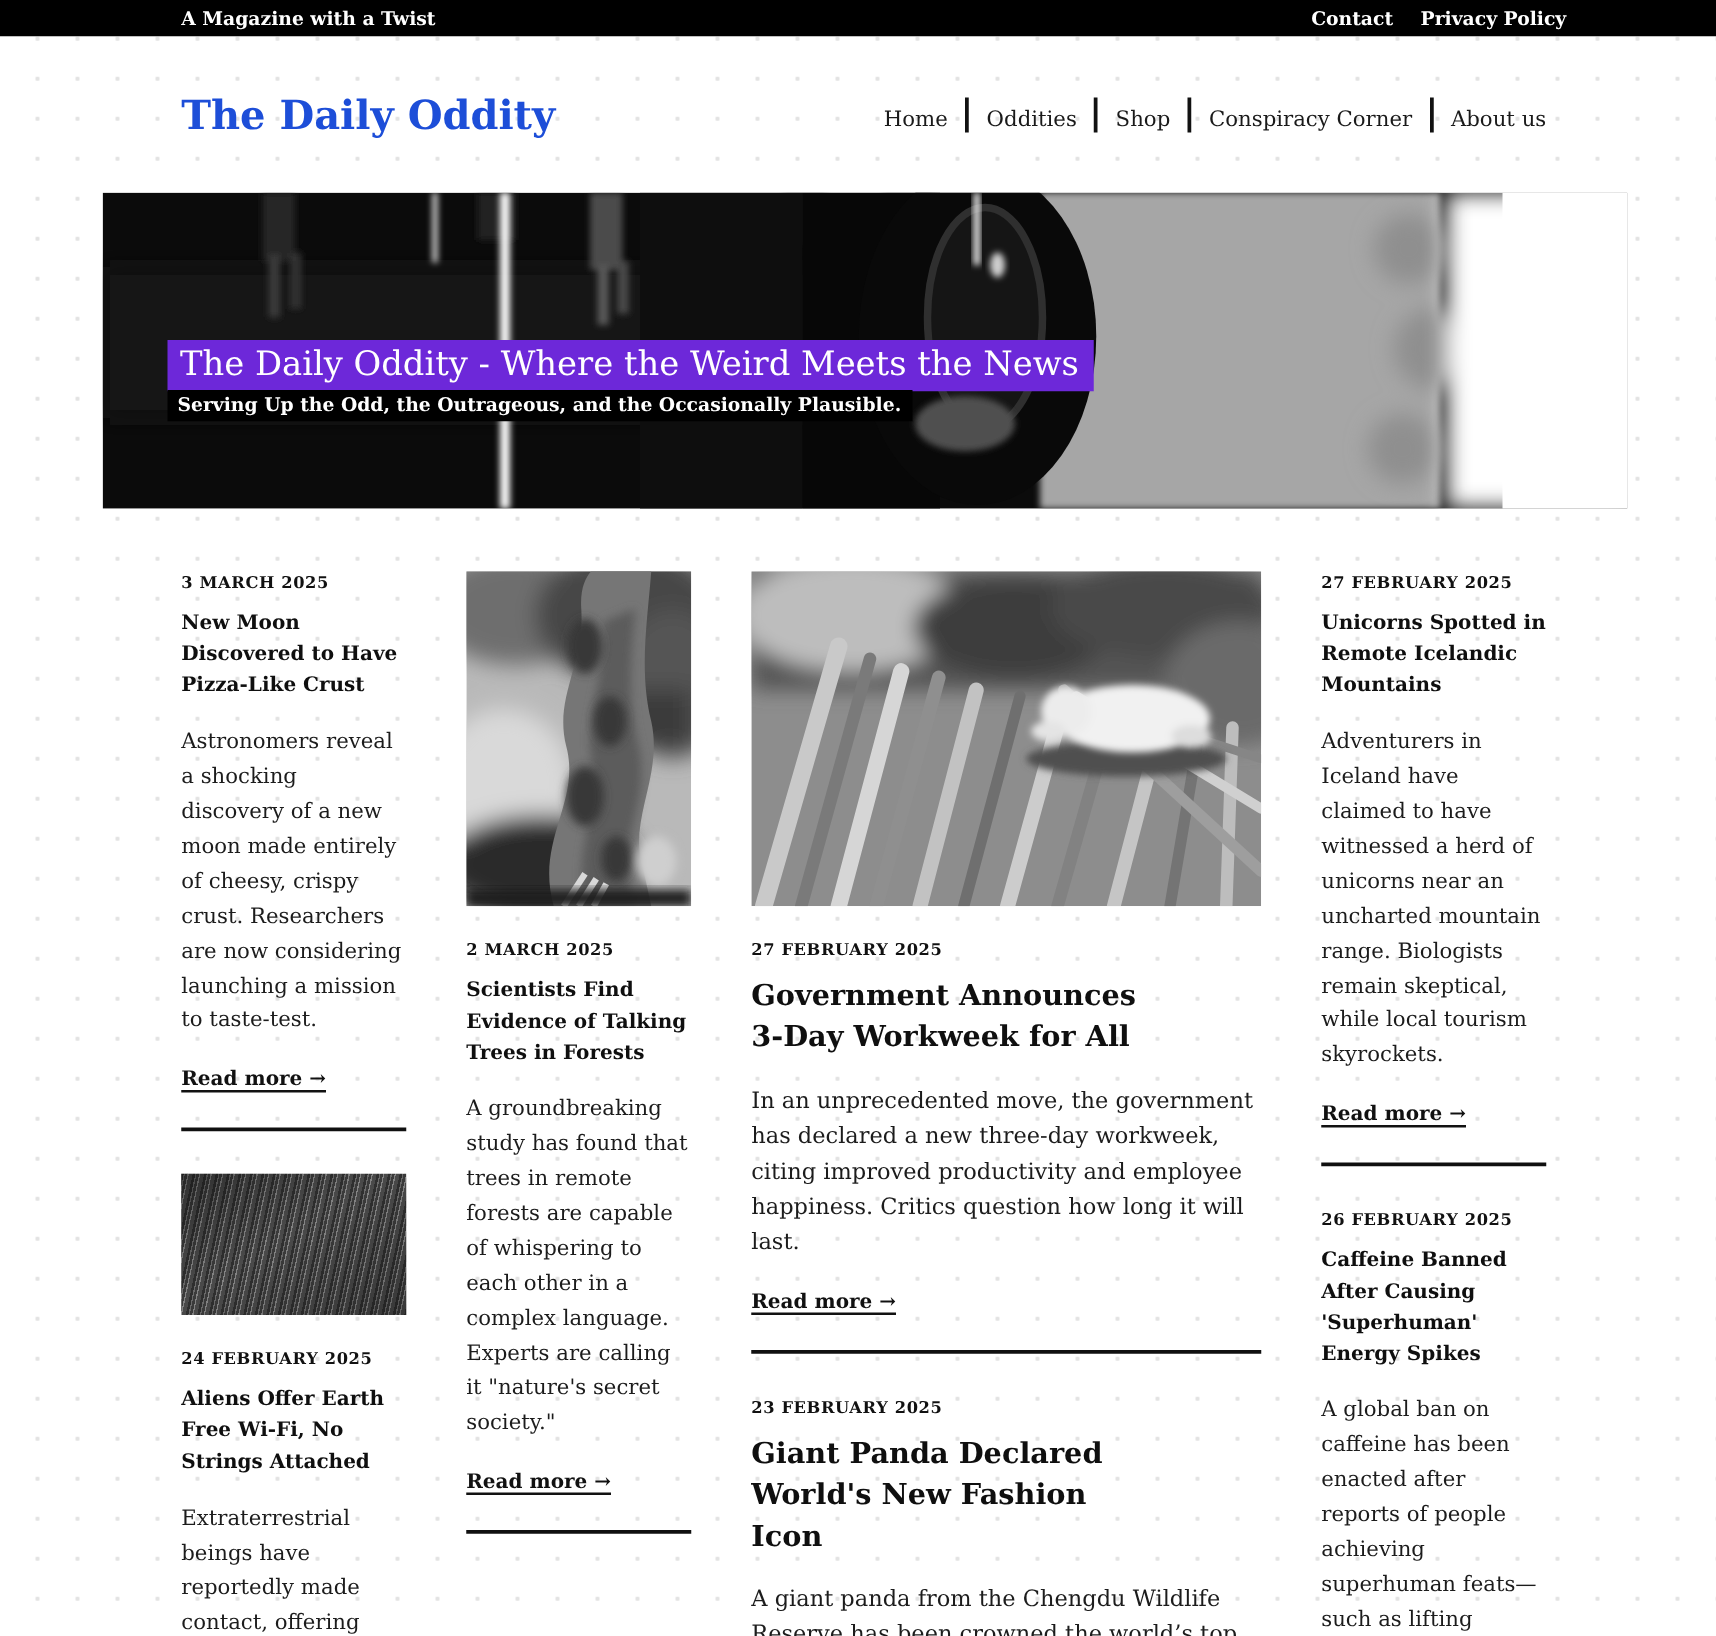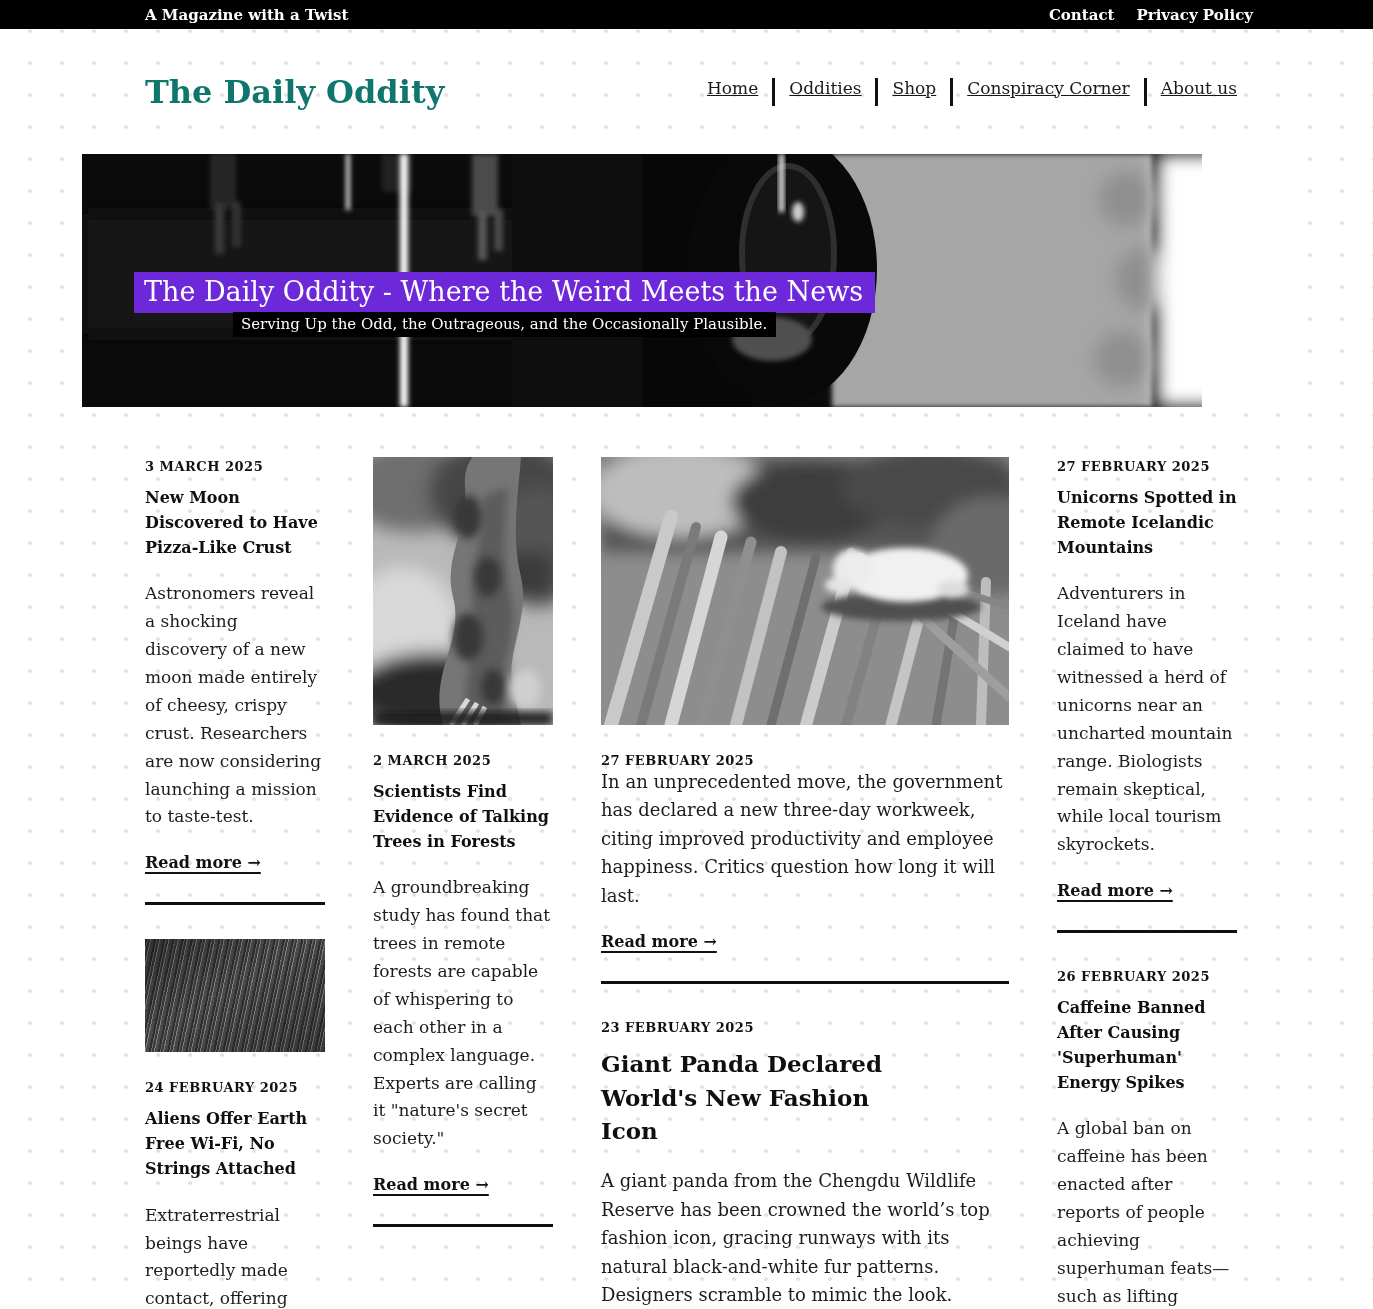--- a/index.html
+++ b/index.html
@@ -18,31 +18,31 @@
     padding:0 120px 0 145px;box-sizing:border-box;
   }
   .topbar .tagline{font-size:15px;font-weight:700;}
   .topbar-links{display:flex;gap:22px;}
   .topbar-links a{color:#fff;text-decoration:none;font-size:15px;font-weight:700;cursor:pointer;}
   
   .siteheader{
     height:125px;display:flex;justify-content:space-between;align-items:center;
     padding:0 136px 0 145px;box-sizing:border-box;
   }
-  .site-title{font-size:32px;font-weight:700;margin:0;color:#0f766e;cursor:pointer;}
-  .mainnav{display:flex;align-items:flex-start;text-decoration:underline;}
+  .site-title{font-size:32px;font-weight:700;margin:0;color:#1d4ed8;cursor:pointer;}
+  .mainnav{display:flex;align-items:flex-end;}
   .mainnav a{color:#1a1a1a;text-decoration:none;font-size:17px;cursor:pointer;white-space:nowrap;}
   .navsep{width:3px;height:28px;background:#111;margin:0 14px;display:inline-block;}
   
   .hero{position:relative;margin-left:82px;width:1220px;height:253px;overflow:hidden;}
   .hero svg{position:absolute;inset:0;width:100%;height:100%;display:block;}
   .hero-caption{position:absolute;left:52px;top:122px;}
   .hero-title{margin:0;font-size:27px;font-weight:400;line-height:1.2;}
   .hero-title span{background:#6d28d9;color:#fff;padding:4px 12px 6px 10px;}
-  .hero-subtitle{margin:7px 0 0;font-size:15px;font-weight:400;text-align:center;}
+  .hero-subtitle{margin:7px 0 0;font-size:15px;font-weight:700;}
   .hero-subtitle span{background:#000;color:#fff;padding:3px 9px 4px 8px;}
   
   .grid{
     margin:50px 0 0 145px;width:1092px;
     display:grid;grid-template-columns:180px 180px 408px 180px;column-gap:48px;
     align-items:start;
   }
   .col{display:flex;flex-direction:column;}
   .date{font-size:13px;font-weight:700;letter-spacing:.5px;margin:2px 0 0;color:#111;}
   .atitle{font-size:16px;font-weight:700;line-height:1.55;margin:12px 0 20px;color:#0f0f0f;cursor:pointer;}
@@ -247,20 +247,21 @@
           <ellipse cx="300" cy="150" rx="80" ry="14" fill="#4f4f4f" filter="url(#cb1)"></ellipse>
           <g filter="url(#cb1)">
             <ellipse cx="305" cy="118" rx="62" ry="27" fill="#f1f1f1"></ellipse>
             <circle cx="252" cy="112" r="20" fill="#ececec"></circle>
             <ellipse cx="238" cy="128" rx="14" ry="8" fill="#e4e4e4"></ellipse>
             <ellipse cx="352" cy="132" rx="16" ry="9" fill="#dddddd"></ellipse>
           </g>
         </svg>
       </div>
       <p class="date">27 FEBRUARY 2025</p>
+      <h3 class="atitle">Government Announces 3-Day Workweek for All</h3>
       <p class="abody">In an unprecedented move, the government has declared a new three-day workweek, citing improved productivity and employee happiness. Critics question how long it will last.</p>
       <a class="readmore">Read more →</a>
       <hr class="divider">
     </article>
     <article>
       <p class="date">23 FEBRUARY 2025</p>
       <h3 class="atitle">Giant Panda Declared World's New Fashion Icon</h3>
       <p class="abody">A giant panda from the Chengdu Wildlife Reserve has been crowned the world’s top fashion icon, gracing runways with its natural black-and-white fur patterns. Designers scramble to mimic the look.</p>
     </article>
   </div>

